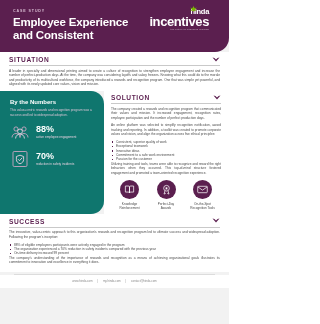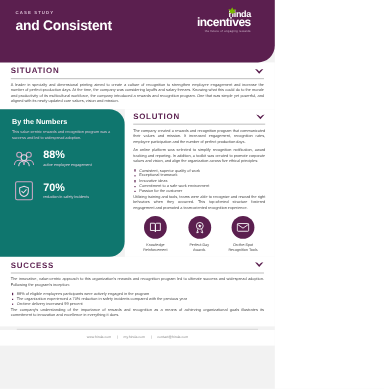--- a/index.html
+++ b/index.html
@@ -28,21 +28,21 @@
     font-size:11.5px; line-height:12.5px; font-weight:bold; color:#ffffff;
     letter-spacing:-0.2px; max-width:150px;
   }
   .logo {
     position:absolute; right:20px; top:8px; text-align:right; line-height:1;
   }
   .logo-hinda {
     font-size:7.5px; font-weight:bold; color:#ffffff; letter-spacing:-0.3px;
   }
   .logo-inc {
-    font-size:10px; font-weight:bold; color:#ffffff; letter-spacing:-0.4px;
+    font-size:13px; font-weight:bold; color:#ffffff; letter-spacing:-0.4px;
     margin-top:-1px;
   }
   .logo-tag {
     font-size:2.4px; color:#cbb0c6; letter-spacing:0.2px; margin-top:1px;
   }
   .logo-leaf { position:absolute; right:12px; top:-2px; }
 
   
   .card { background:#ffffff; }
   .section-head {
@@ -117,20 +117,21 @@
   .chev { flex:0 0 auto; }
 </style>
 </head>
 <body>
 
 <div class="page">
 
   <div class="header">
     <div class="eyebrow">CASE STUDY</div>
     <div class="title">
+      <div>Employee Experience</div>
       <div>and Consistent</div>
     </div>
 
     <div class="logo">
       <svg class="logo-leaf" width="7" height="6" viewBox="0 0 7 6">
         <path d="M3.5 0 L4.6 2.2 L6.8 1.6 L5.2 3.3 L6.6 5 L4.3 4.6 L3.5 6 L2.7 4.6 L0.4 5 L1.8 3.3 L0.2 1.6 L2.4 2.2 Z" fill="#7ab800"></path>
       </svg>
       <div class="logo-hinda">hinda</div>
       <div class="logo-inc">incentives</div>
       <div class="logo-tag">the future of engaging rewards</div>

